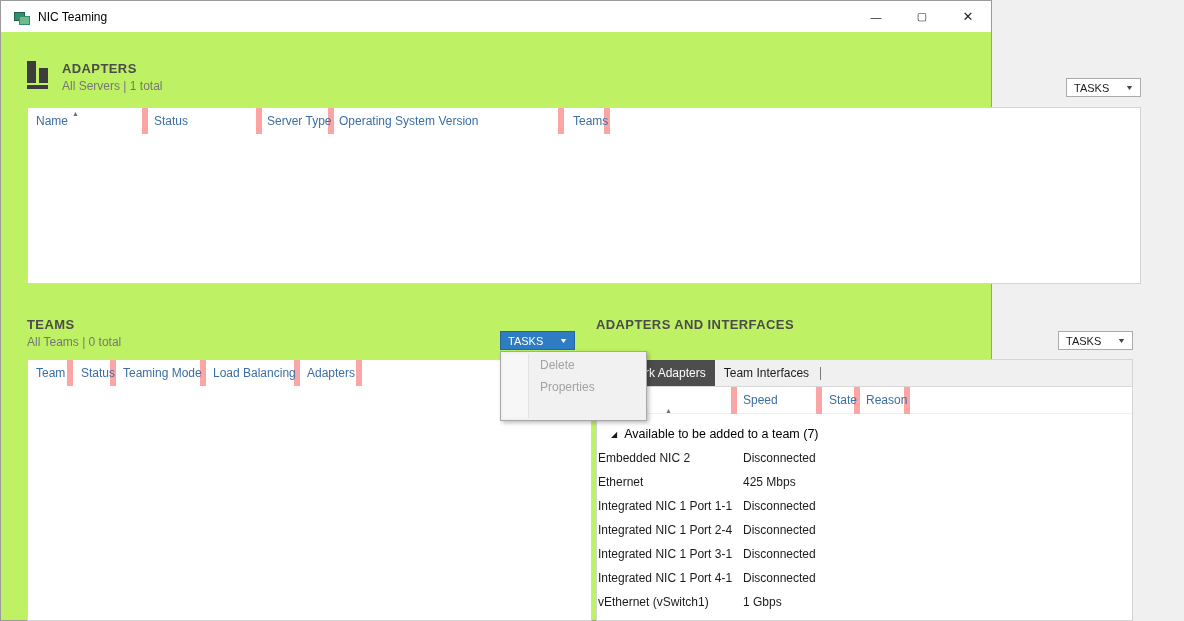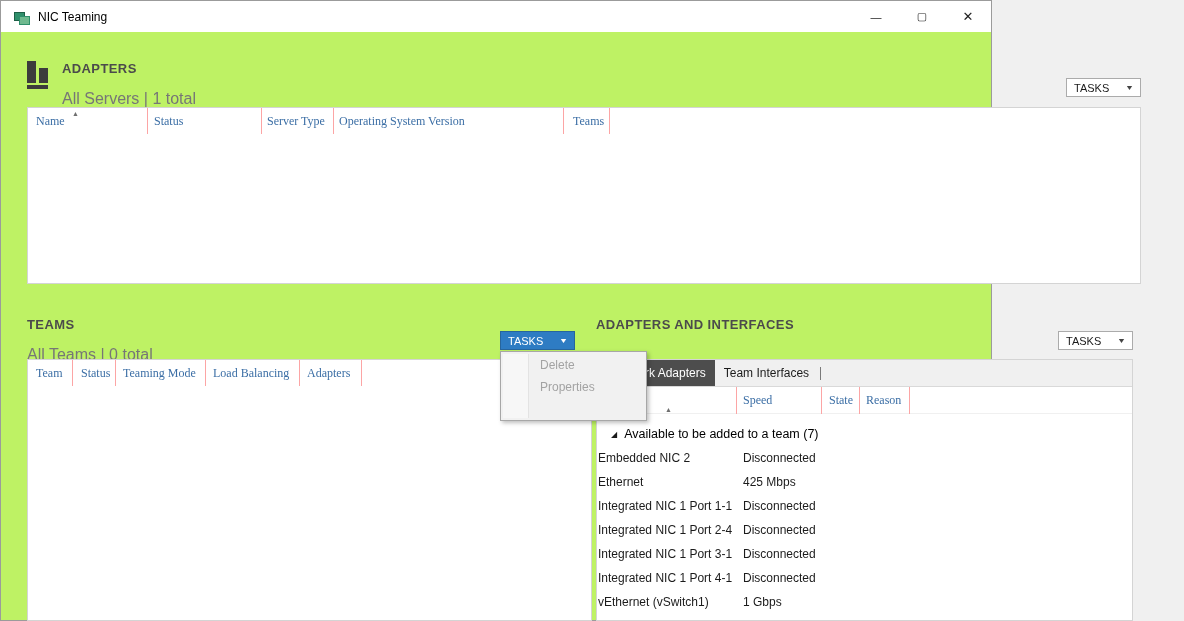--- a/index.html
+++ b/index.html
@@ -12,39 +12,39 @@
   .app-icon { width:16px; height:16px; margin-left:13px; margin-right:8px; position:relative; }
   .app-icon .card1 { position:absolute; left:0; top:3px; width:11px; height:9px; background:#2f8f6b; border:1px solid #1d5f46; }
   .app-icon .card2 { position:absolute; left:5px; top:7px; width:11px; height:9px; background:#6fb98f; border:1px solid #2f8f6b; }
   .title-text { font-size:12px; color:#000; }
   .win-controls { position:absolute; right:0; top:0; height:31px; display:flex; }
   .win-btn { width:46px; height:31px; display:flex; align-items:center; justify-content:center; color:#222; font-size:11px; cursor:default; }
   .win-btn.close { font-size:13px; }
 
   
   .section-title { font-weight:bold; font-size:13px; color:#4b4b4b; letter-spacing:.4px; }
-  .section-sub { font-size:16px; color:#767676; margin-top:14px; }
+  .section-sub { font-size:12px; color:#767676; margin-top:3px; }
 
   .servers-header { position:absolute; left:26px; top:60px; display:flex; }
   .servers-icon { width:24px; height:28px; position:relative; margin-right:11px; }
   .servers-icon .bar1 { position:absolute; left:0; top:0; width:9px; height:22px; background:#3c3c3c; }
   .servers-icon .bar2 { position:absolute; left:12px; top:7px; width:9px; height:15px; background:#3c3c3c; }
   .servers-icon .base { position:absolute; left:0; top:24px; width:21px; height:4px; background:#3c3c3c; }
 
   
   .tasks-btn { position:absolute; width:75px; height:19px; background:#fff; border:1px solid #ababab;
     display:flex; align-items:center; justify-content:space-between; padding:0 7px; font-size:11px; color:#1a1a1a; cursor:default; }
   .tasks-btn .caret { font-size:7px; color:#444; transform:scaleX(1.3); }
   .tasks-btn.active { background:#2e7cc3; border-color:#27659c; color:#fff; }
   .tasks-btn.active .caret { color:#fff; }
 
   
   .panel { position:absolute; background:#fff; border:1px solid #d4d4d4; }
   .hdr-row { display:flex; height:26px; align-items:center; }
-  .hdr-cell { height:26px; line-height:26px; color:#3b6ea5; border-right:1px solid #fca5a5; white-space:nowrap; position:relative;font-family:Liberation Serif, serif; }
+  .hdr-cell { height:26px; line-height:26px; color:#3b6ea5; border-right:6px solid #fca5a5; white-space:nowrap; position:relative; }
 
   
   .servers-table { left:26px; top:106px; width:1114px; height:177px; }
   .srv-row { margin-top:4px; height:23px; background:#0078d7; color:#fff; display:flex; align-items:center; white-space:nowrap; }
   .srv-cell { overflow:visible; }
   .status-icon { display:inline-flex; width:13px; height:13px; border:1px solid #fff; border-radius:50%;
     align-items:center; justify-content:center; font-size:9px; line-height:11px; margin-right:5px; color:#fff; }
   .sort-arrow { position:absolute; font-size:7px; color:#6f6f6f; }
 
   

